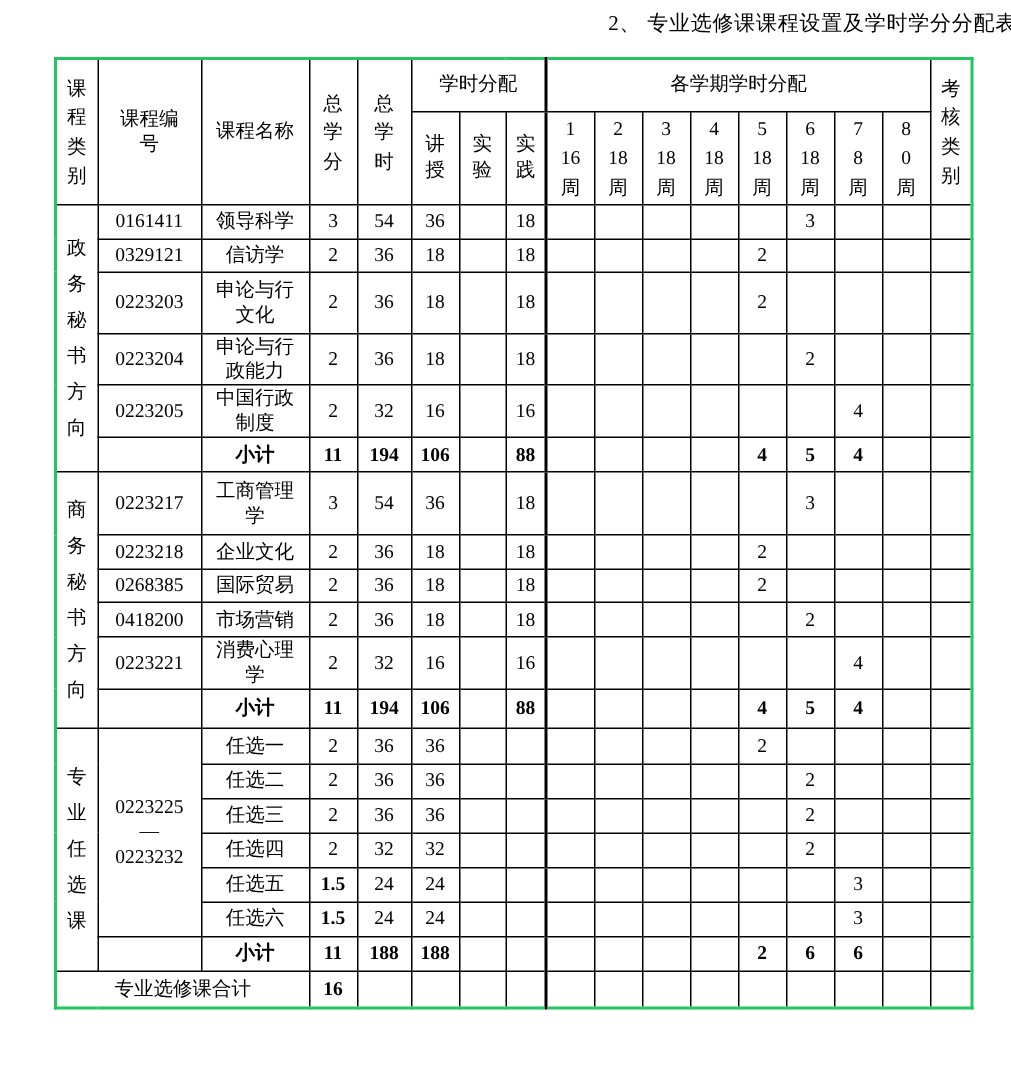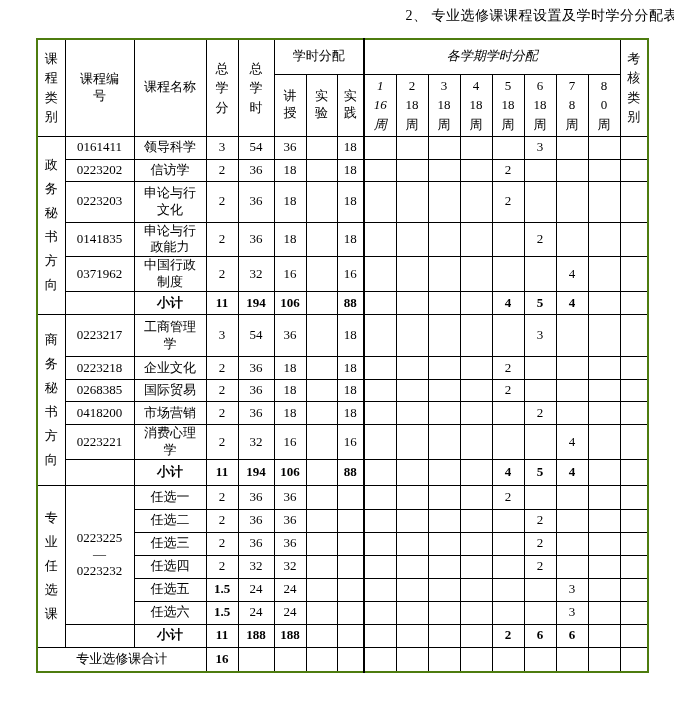--- a/index.html
+++ b/index.html
@@ -8,30 +8,30 @@
     background:#ffffff; color:#000000;
     font-family:"Liberation Serif","DejaVu Serif",serif;
   }
   .title {
     position:absolute; top:7px; left:4px; width:674px;
     text-align:right; font-size:14px; letter-spacing:0.5px;
   }
   table.grid {
     position:absolute; left:36px; top:38px; width:611px;
     border-collapse:collapse; table-layout:fixed;
-    border:2px solid #4d7c0f;
+    border:2px solid #22c55e;
     padding-left:36px;
   }
   td {
     border:1px solid #000; padding:0;
     text-align:center; vertical-align:middle;
     font-size:13px; line-height:1.3; white-space:pre-line;
     overflow:hidden;
   }
-  .tl { border-left:2px solid #000;font-style:italic; }
+  .tl { border-left:2px solid #000; }
   .vtext {
     display:inline-block; width:1.1em;
     word-break:break-all; line-height:1.5; white-space:normal;
   }
   .vloose { line-height:1.85;text-align:center; }
   .semhead { line-height:1.5; }
   tr.bold td, td.b { font-weight:bold; }
 </style>
 </head>
 <body>
@@ -117,21 +117,21 @@
     <td></td>
     <td></td>
     <td></td>
     <td></td>
     <td>3</td>
     <td></td>
     <td></td>
     <td></td>
   </tr>
   <tr style="height:22px">
-    <td>0223202</td>
+    <td>0329121</td>
     <td>信访学</td>
     <td>2</td>
     <td>36</td>
     <td>18</td>
     <td></td>
     <td>18</td>
     <td class="tl"></td>
     <td></td>
     <td></td>
     <td></td>
@@ -154,40 +154,40 @@
     <td></td>
     <td></td>
     <td></td>
     <td>2</td>
     <td></td>
     <td></td>
     <td></td>
     <td></td>
   </tr>
   <tr style="height:31px">
-    <td>0141835</td>
+    <td>0223204</td>
     <td>申论与行
 政能力</td>
     <td>2</td>
     <td>36</td>
     <td>18</td>
     <td></td>
     <td>18</td>
     <td class="tl"></td>
     <td></td>
     <td></td>
     <td></td>
     <td></td>
     <td>2</td>
     <td></td>
     <td></td>
     <td></td>
   </tr>
   <tr style="height:33px">
-    <td>0371962</td>
+    <td>0223205</td>
     <td>中国行政
 制度</td>
     <td>2</td>
     <td>32</td>
     <td>16</td>
     <td></td>
     <td>16</td>
     <td class="tl"></td>
     <td></td>
     <td></td>

